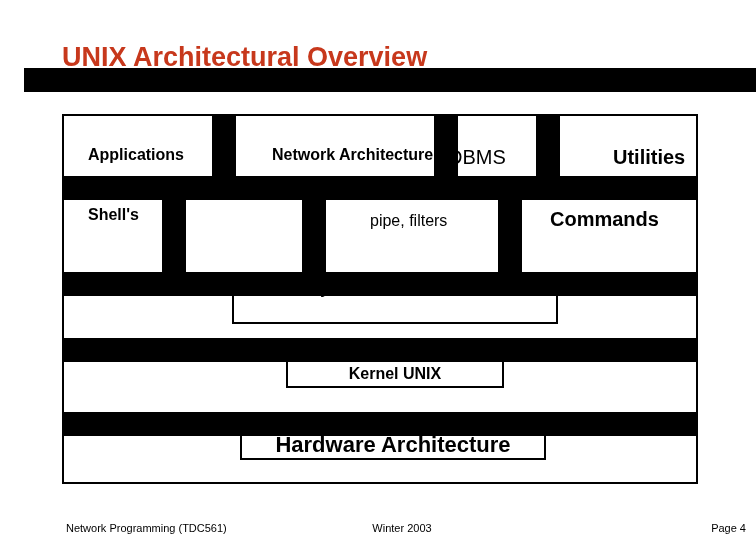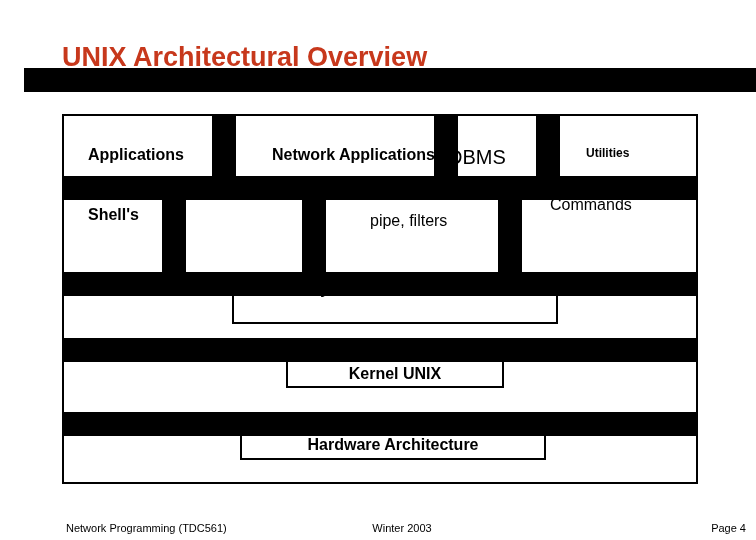--- a/index.html
+++ b/index.html
@@ -40,22 +40,22 @@
     top: 18px; left: 196px;
     font-size: 16px; font-weight: bold;
   }
   .dbms-label {
     position: absolute;
     top: 18px; left: 372px;
     font-size: 20px; font-weight: normal;
   }
   .utilities-label {
     position: absolute;
-    top: 18px; left: 510px;
-    font-size: 12px; font-weight: bold;
+    top: 18px; left: 537px;
+    font-size: 20px; font-weight: bold;
   }
   .v1a { position: absolute; top: 0; left: 148px;  width: 2px; height: 60px; background: #000; }
   .v1b { position: absolute; top: 0; left: 370px;  width: 2px; height: 60px; background: #000; }
   .v1c { position: absolute; top: 0; left: 472px;  width: 2px; height: 60px; background: #000; }
   .h1  { position: absolute; top: 60px; left: 0; right: 0; height: 2px; background: #000; }
   
   .shells-label {
     position: absolute;
     top: 78px; left: 12px;
     font-size: 16px; font-weight: bold;
@@ -67,22 +67,22 @@
     font-size: 16px; font-weight: bold;
     text-align: center;
   }
   .pipe-label {
     position: absolute;
     top: 84px; left: 294px;
     font-size: 16px; font-weight: normal; text-align: right;
   }
   .commands-label {
     position: absolute;
-    top: 68px; left: 474px;
-    font-size: 16px; font-weight: normal;
+    top: 80px; left: 474px;
+    font-size: 20px; font-weight: bold;
   }
   .v2a { position: absolute; top: 60px;  left: 98px;  width: 2px; height: 96px; background: #000; }
   .v2b { position: absolute; top: 60px;  left: 238px; width: 2px; height: 96px; background: #000; }
   .v2c { position: absolute; top: 60px;  left: 434px; width: 2px; height: 96px; background: #000; }
   .h2  { position: absolute; top: 156px; left: 0; right: 0; height: 2px; background: #000; }
   
   .syscalls-box {
     position: absolute;
     top: 176px; left: 168px;
     width: 326px; height: 32px;
@@ -101,21 +101,21 @@
     font-size: 16px; font-weight: bold;
   }
   .h4 { position: absolute; top: 296px; left: 0; right: 0; height: 2px; background: #000; }
   
   .hw-box {
     position: absolute;
     top: 314px; left: 176px;
     width: 306px; height: 30px;
     border: 2px solid #000;
     display: flex; align-items: center; justify-content: center;
-    font-size: 16px; font-weight: bold; text-align: right;
+    font-size: 22px; font-weight: bold; text-align: right;
   }
   
   .footer-left {
     position: absolute;
     bottom: 18px; left: 30px;
     font-size: 11px; color: #000;
   }
   .footer-center {
     position: absolute;
     bottom: 18px; left: 0; right: 0;
@@ -131,21 +131,21 @@
 </head>
 <body>
 
 <div class="slide">
   <div class="title">UNIX Architectural Overview</div>
   <div class="rule"></div>
 
   <div class="diagram">
 
     <div class="applications-label">Applications</div>
-    <div class="netapp-label">Network Applications</div>
+    <div class="netapp-label">Network Architecture</div>
     <div class="dbms-label">DBMS</div>
     <div class="utilities-label">Utilities</div>
     <div class="v1a"></div>
     <div class="v1b"></div>
     <div class="v1c"></div>
     <div class="h1"></div>
 
     <div class="shells-label">Shell's</div>
     <div class="pipe-label">pipe, filters</div>
     <div class="commands-label">Commands</div>

